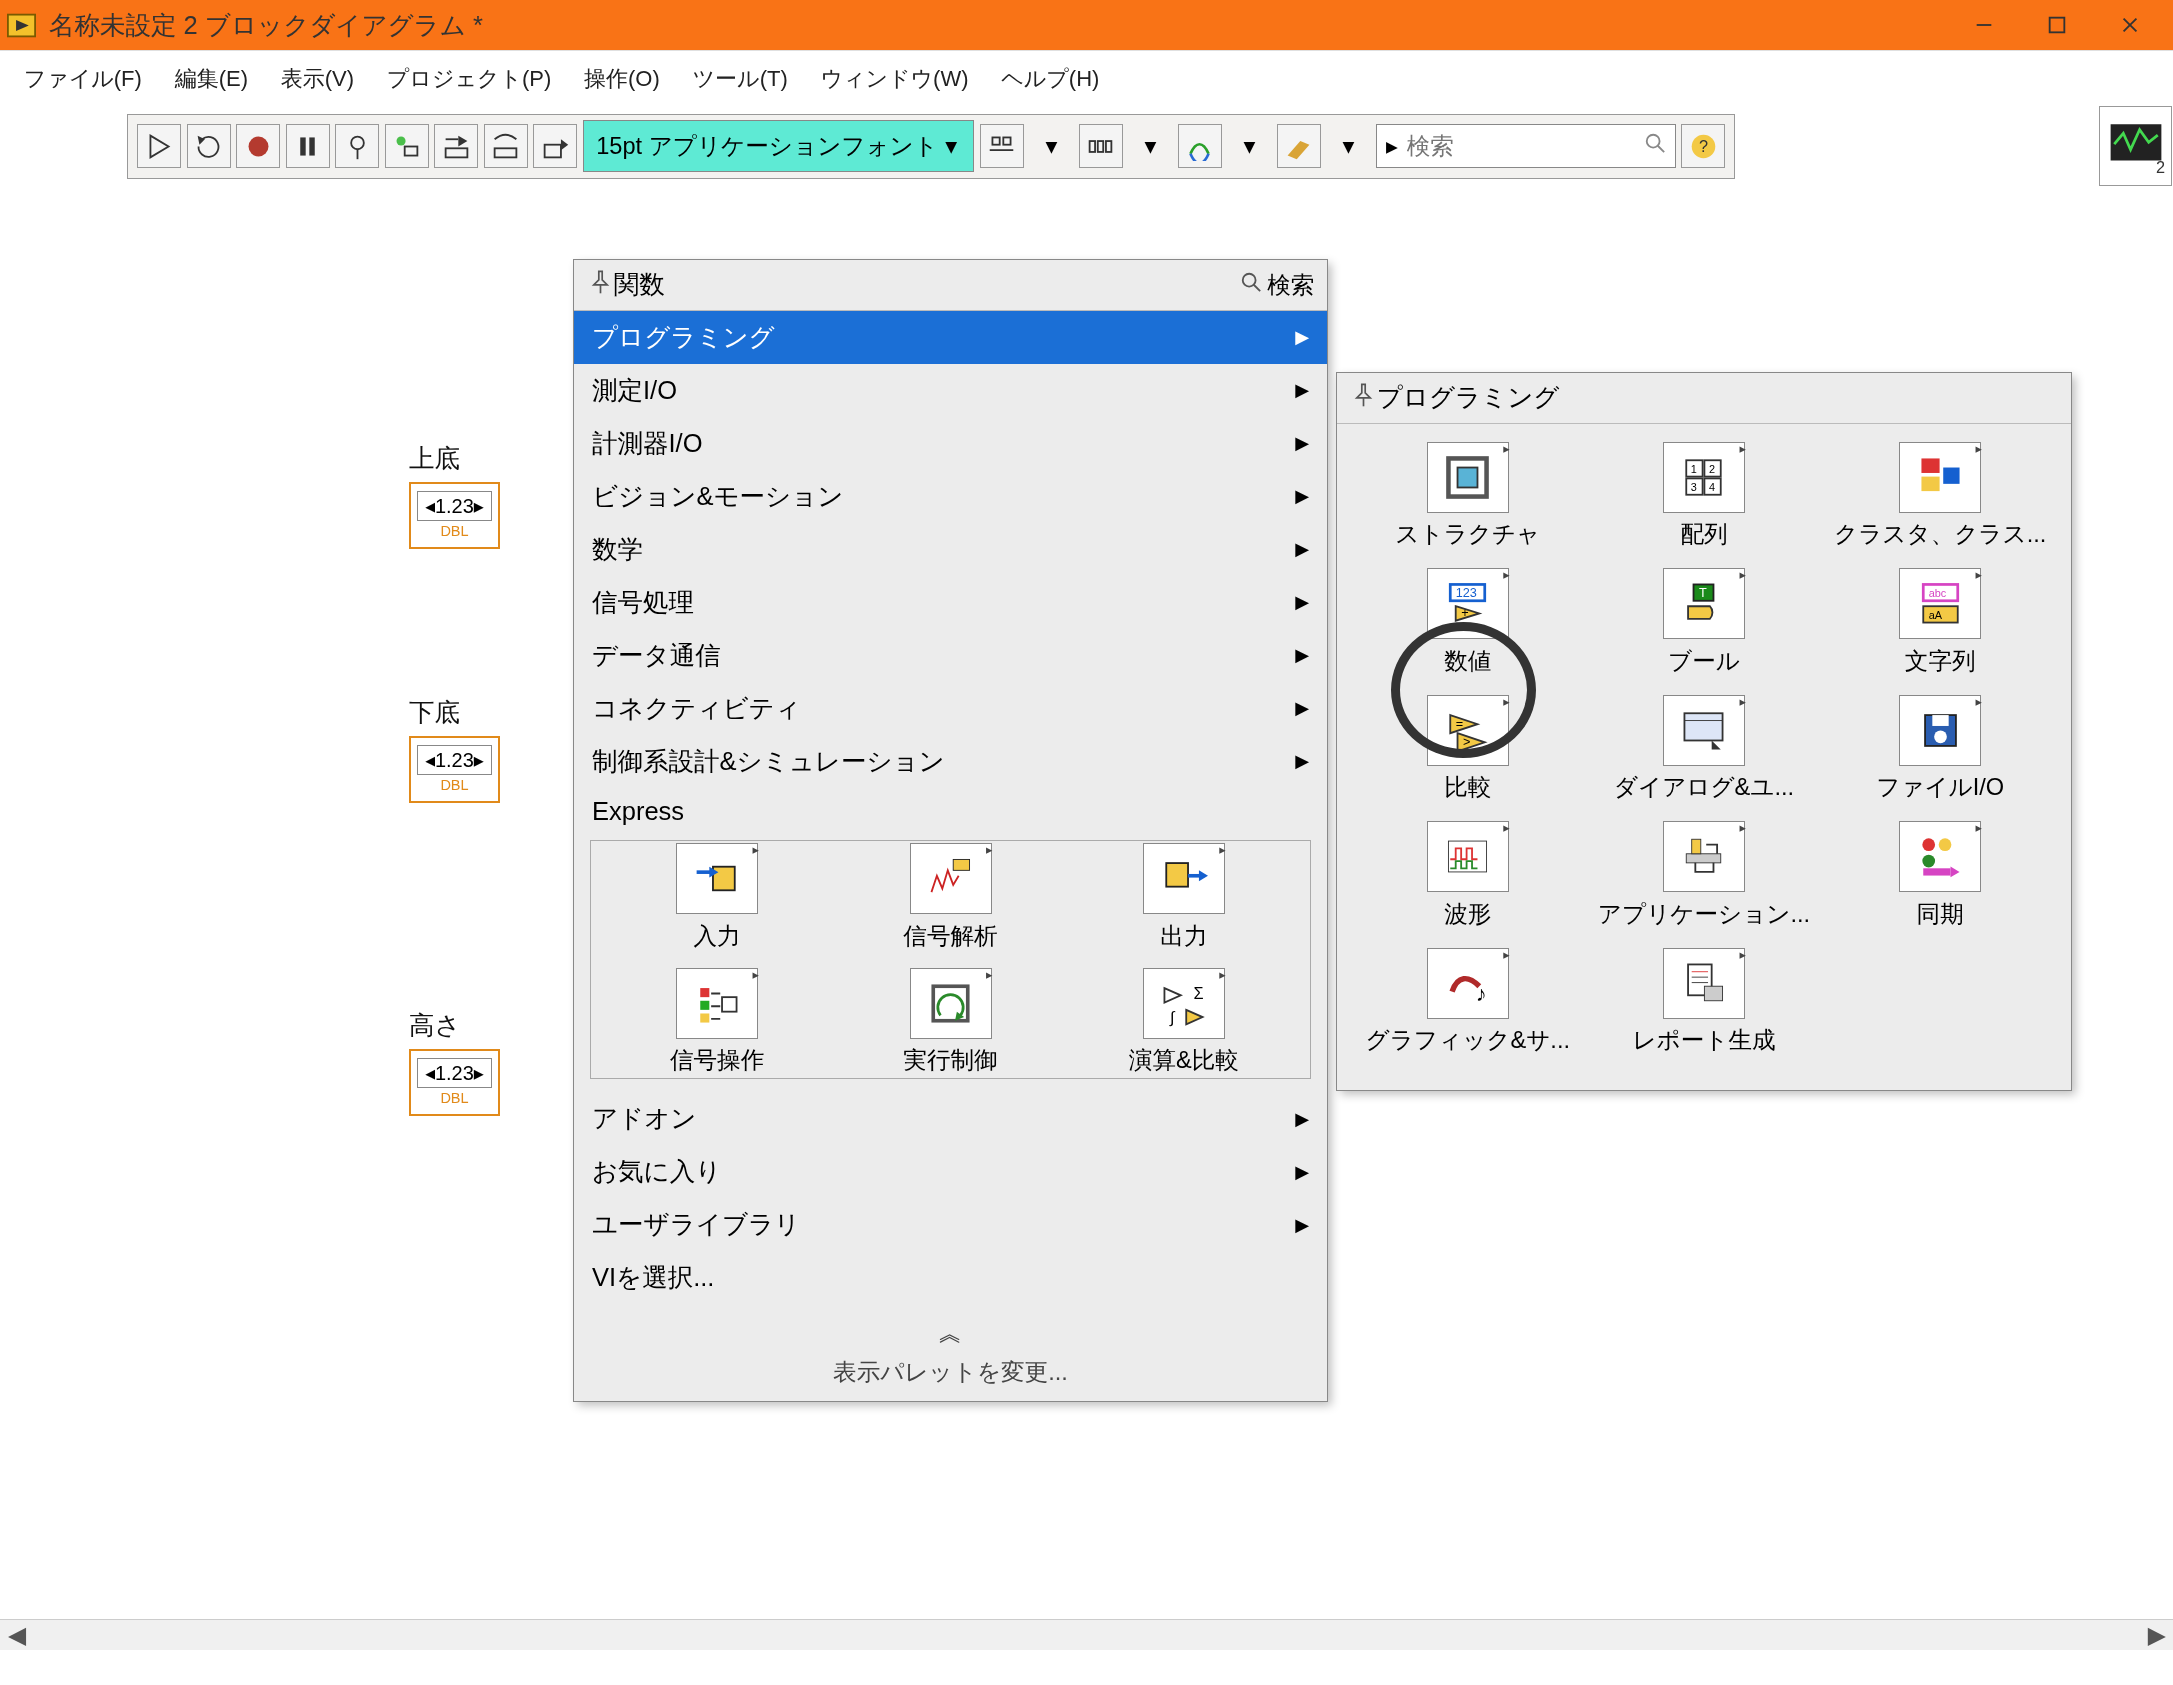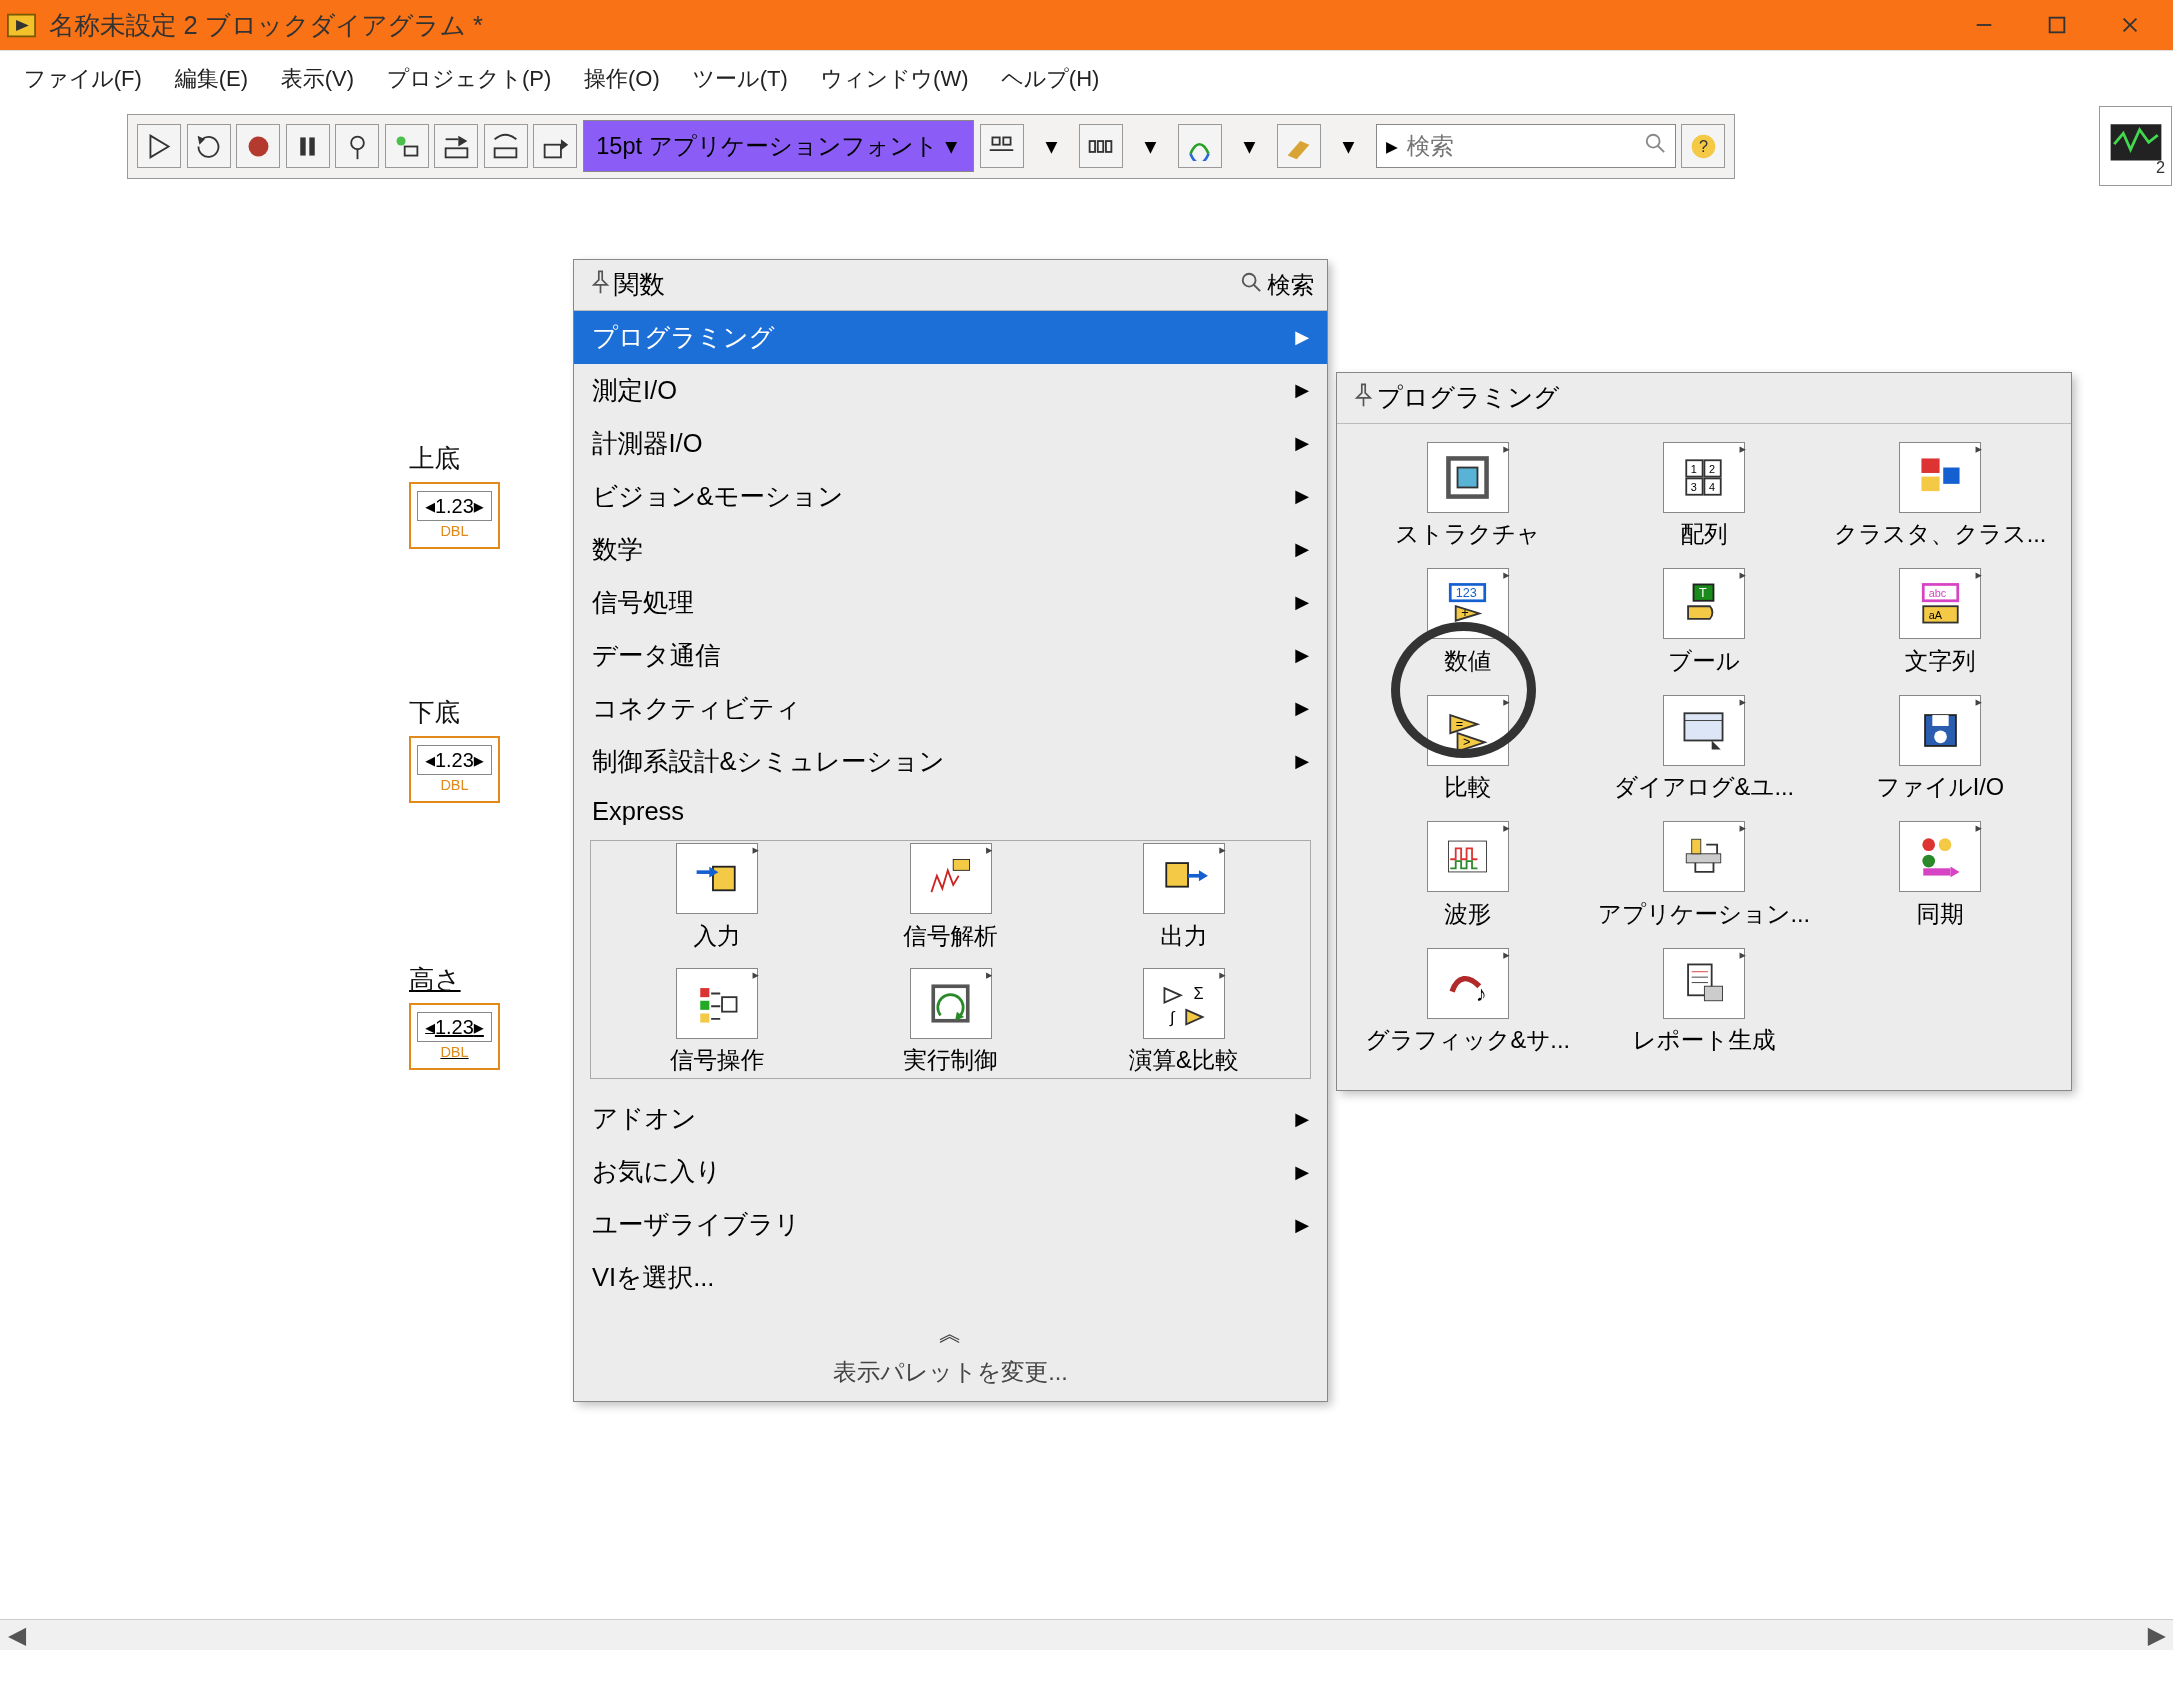--- a/index.html
+++ b/index.html
@@ -12,21 +12,21 @@
 .titlebar .winbtn svg { width: 22px; height: 22px; }
 
 .menubar { display: flex; align-items: center; height: 55px; padding: 0 7.3px; }
 .menubar .mitem { padding: 5.5px 16.4px; font-size: 22px; color: #222; }
 
 .toolbar-area { display: flex; align-items: center; }
 .toolbar { display: flex; align-items: center; height: 65px; padding: 3.6px 9px; gap: 5.5px; border: 0.9px solid #999; margin: 7.3px 0 7.3px 127px; background: #f3f2f0; }
 .tb { width: 44px; height: 44px; border: 0.9px solid #999; background: #f4f4f4; display: flex; align-items: center; justify-content: center; }
 .tb.flat { border: none; background: transparent; }
 .tb svg { width: 29px; height: 29px; }
-.font-sel { height: 52px; display: flex; align-items: center; border: 0.9px solid #888; padding: 0 16.4px 0 12.7px; background: #8b5cf6; gap: 7.3px; font-size: 23.6px; }
+.font-sel { height: 52px; display: flex; align-items: center; border: 0.9px solid #888; padding: 0 16.4px 0 12.7px; background: #5eead4; gap: 7.3px; font-size: 23.6px; }
 .search-box { height: 44px; width: 300px; display: flex; align-items: center; border: 0.9px solid #888; background: #fff; padding: 0 9px; gap: 9px; }
 .search-box input { border: none; outline: none; font-size: 23.6px; width: 100%; }
 .toolbar-side { width: 73px; height: 80px; border: 0.9px solid #999; margin-left: auto; margin-right: 1.8px; display:flex; align-items:center; justify-content:center; }
 
 .canvas { position: relative; width: 100%; height: 1464px; background: #fff; }
 
 .terminal { position: absolute; width: 100px; }
 .terminal .label { font-size: 25.5px; color: #111; margin-bottom: 5.5px; }
 .terminal .box { width: 91px; height: 67px; border: 2.7px solid #e18a1a; background: #fff; display: flex; flex-direction: column; align-items: center; justify-content: center; }
 .terminal .val { border: 0.9px solid #888; background: #fff; padding: 1.8px 7.3px; font-size: 20px; display:flex; align-items:center; }
@@ -227,21 +227,21 @@
     <div class="box">
       <div class="val">
           <span style="font-size:12.7px">◀</span>
           <span>1.23</span>
           <span>▸</span>
         </div>
       <div class="dbl">DBL</div>
     </div>
   </div>
 
-  <div class="terminal" style="left:409px; top:776px;text-decoration:underline;">
+  <div class="terminal" style="left:409px; top:822px;">
     <div class="label">高さ</div>
     <div class="box">
       <div class="val">
           <span style="font-size:12.7px">◀</span>
           <span>1.23</span>
           <span>▸</span>
         </div>
       <div class="dbl">DBL</div>
     </div>
   </div>

